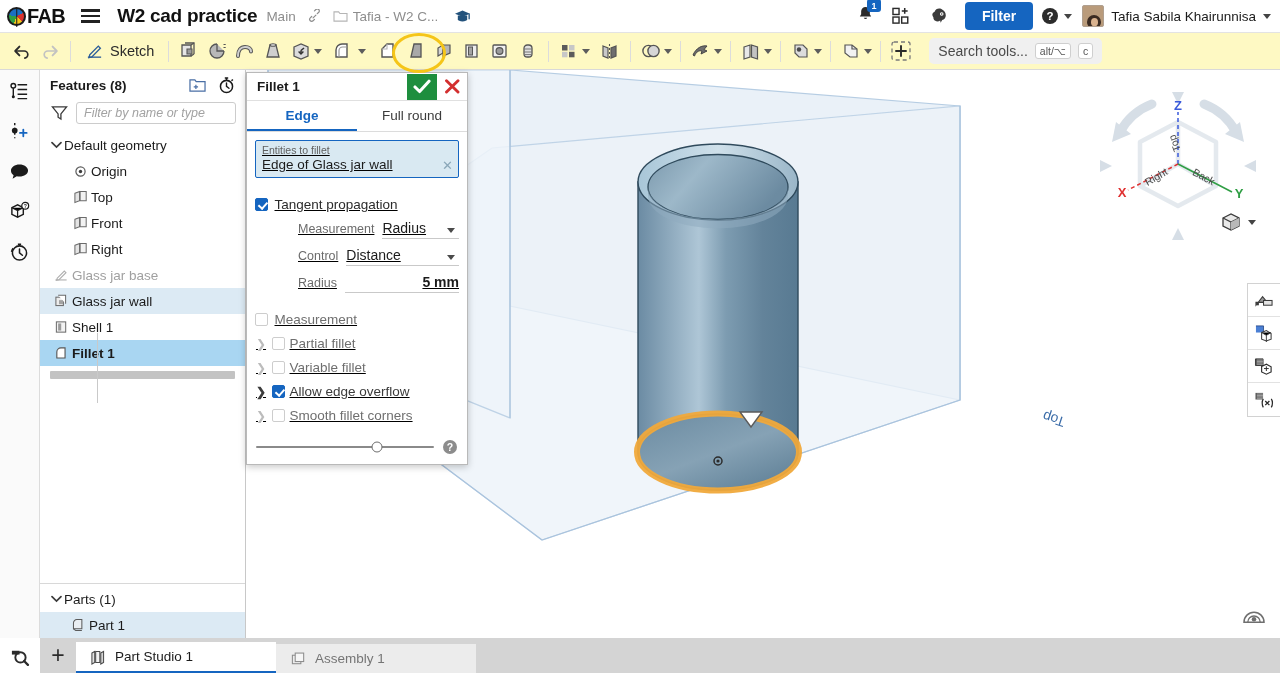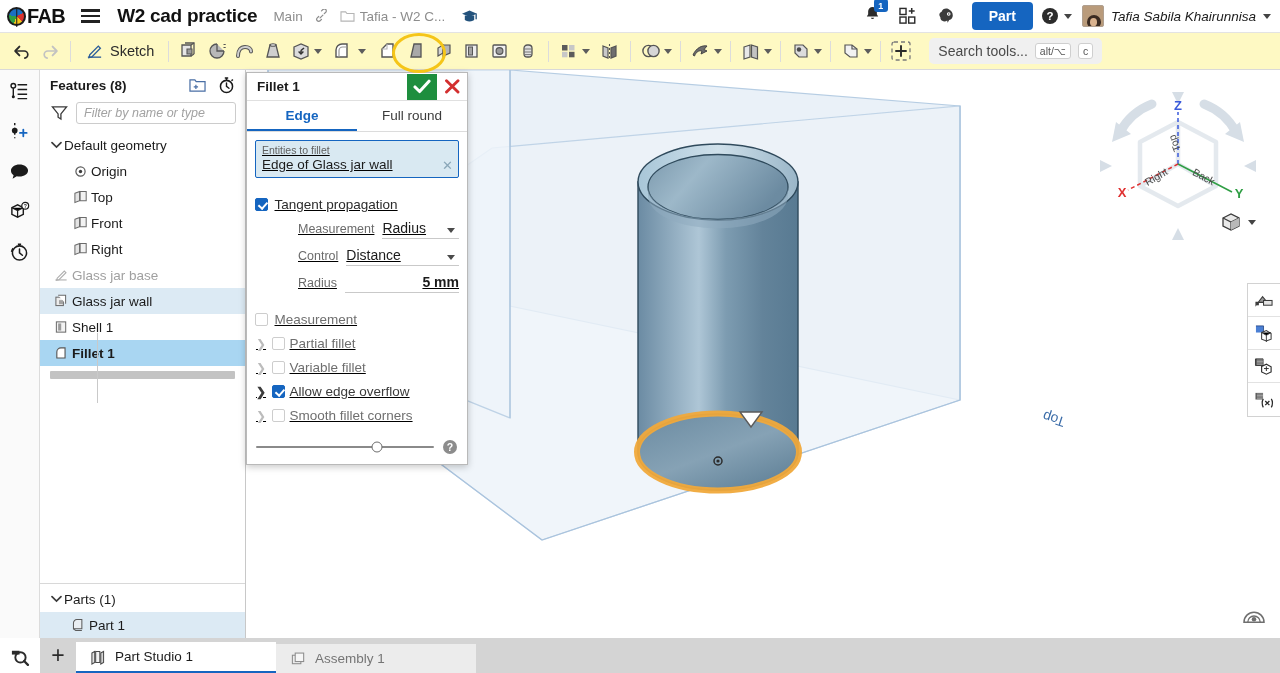--- a/index.html
+++ b/index.html
@@ -24,40 +24,40 @@
     border: 2px solid #1b1b1b; position: relative;
   }
   .fab-globe::after {
     content:""; position:absolute; left:50%; top:-1px; width:1.5px; height:19px;
     background:#1b1b1b; transform:translateX(-50%);
   }
   .fab-text { font-size: 20px; font-weight: bold; letter-spacing: -0.6px; color: #111; }
   .hamburger { margin-left: 16px; display: flex; flex-direction: column; gap: 3px; cursor: pointer; }
   .hamburger span { display: block; width: 19px; height: 2.4px; background: #222; }
   .doc-title { margin-left: 17px; font-size: 19px; font-weight: bold; color: #111; letter-spacing: -0.3px; }
-  .branch { margin-left: 16px; font-size: 13.5px; color: #8d8d8d; }
+  .branch { margin-left: 9px; font-size: 13.5px; color: #8d8d8d; }
   .link-icon { margin-left: 11px; color: #8d8d8d; display:flex; }
   .folder-crumb { margin-left: 11px; display: flex; align-items: center; gap: 5px; font-size: 13.5px; color: #8d8d8d; }
   .grad-icon { margin-left: 16px; color: #23527c; display:flex; }
   .topbar-right { margin-left: auto; display: flex; align-items: center; gap: 0px; padding-right: 9px; }
   .bell-wrap { position: relative; padding: 0 9px; cursor: pointer; }
   .bell-badge {
     position: absolute; top: -6px; right: 2px; background: #1565c0; color: #fff;
     font-size: 9px; font-weight: bold; min-width: 14px; height: 13px; border-radius: 3px;
     display: flex; align-items: center; justify-content: center; padding: 0 3px;
   }
   .tb-icon { padding: 0 9px; cursor: pointer; display: flex; align-items: center; }
   .share-btn {
     background: #1565c0; color: #fff; font-size: 14px; font-weight: bold;
     padding: 6px 17px; border-radius: 4px; margin: 0 8px; cursor: pointer; border: none;
     font-family: "Liberation Sans", sans-serif;
   }
   .help-wrap { display: flex; align-items: center; gap: 5px; cursor: pointer; padding-right: 6px;}
   .caret { width: 0; height: 0; border-left: 4.5px solid transparent; border-right: 4.5px solid transparent; border-top: 5px solid #444; }
-  .user-wrap { display: flex; align-items: center; gap: 7px; cursor: pointer; padding-left: 4px; font-style: italic; }
+  .user-wrap { display: flex; align-items: center; gap: 7px; cursor: pointer; padding-left: 4px; }
   .avatar {
     width: 22px; height: 22px; border-radius: 2px; overflow:hidden;
     background: #b99b7b; position: relative; border: 1px solid #b0a090;
   }
   .avatar::before { content:""; position:absolute; left:4px; top:9px; width:14px; height:14px; border-radius:50%; background:#3a2b22; }
   .avatar::after  { content:""; position:absolute; left:7.5px; top:12px; width:7px; height:8px; border-radius:50% 50% 45% 45%; background:#d9b28e; }
   .user-name { font-size: 13.5px; color: #1b1b1b; }
 
   
   .toolbar {
@@ -256,21 +256,21 @@
             <path d="M13.4 1v6.2M10.3 4.1h6.2" stroke="#2b2b2b" stroke-width="1.6"></path>
           </svg>
       </div>
       <div class="tb-icon">
         <svg width="19" height="18" viewBox="0 0 20 19">
             <path d="M14.2 3c-1.6-1.7-4.6-1.9-6.5-.5-1 .7-1.6 1.6-1.8 2.6-1.4.5-2.4 1.7-2.4 3.2 0 1 .4 1.9 1.1 2.5-.2 1.5.6 3 2 3.8 1.6 1 3.8.8 5.2-.4l.4 2.3 1.7-2.7c2.2-.6 3.8-2.5 3.8-4.8 0-2.8-1.4-4.9-3.5-6z" fill="#3b3b3b"></path>
             <circle cx="13.4" cy="7.4" r="1.9" fill="#fff"></circle>
             <circle cx="13.4" cy="7.4" r="0.8" fill="#3b3b3b"></circle>
           </svg>
       </div>
-      <button class="share-btn">Part</button>
+      <button class="share-btn">Filter</button>
       <div class="help-wrap">
         <svg width="18" height="18" viewBox="0 0 18 18">
             <circle cx="9" cy="9" r="8" fill="#2b2b2b"></circle>
             <text x="9" y="13.4" font-size="11.5" font-family="Liberation Sans" font-weight="bold" fill="#fff" text-anchor="middle">?</text>
           </svg>
         <span class="caret"></span>
       </div>
       <div class="user-wrap">
         <div class="avatar"></div>
         <span class="user-name">Tafia Sabila Khairunnisa</span>

